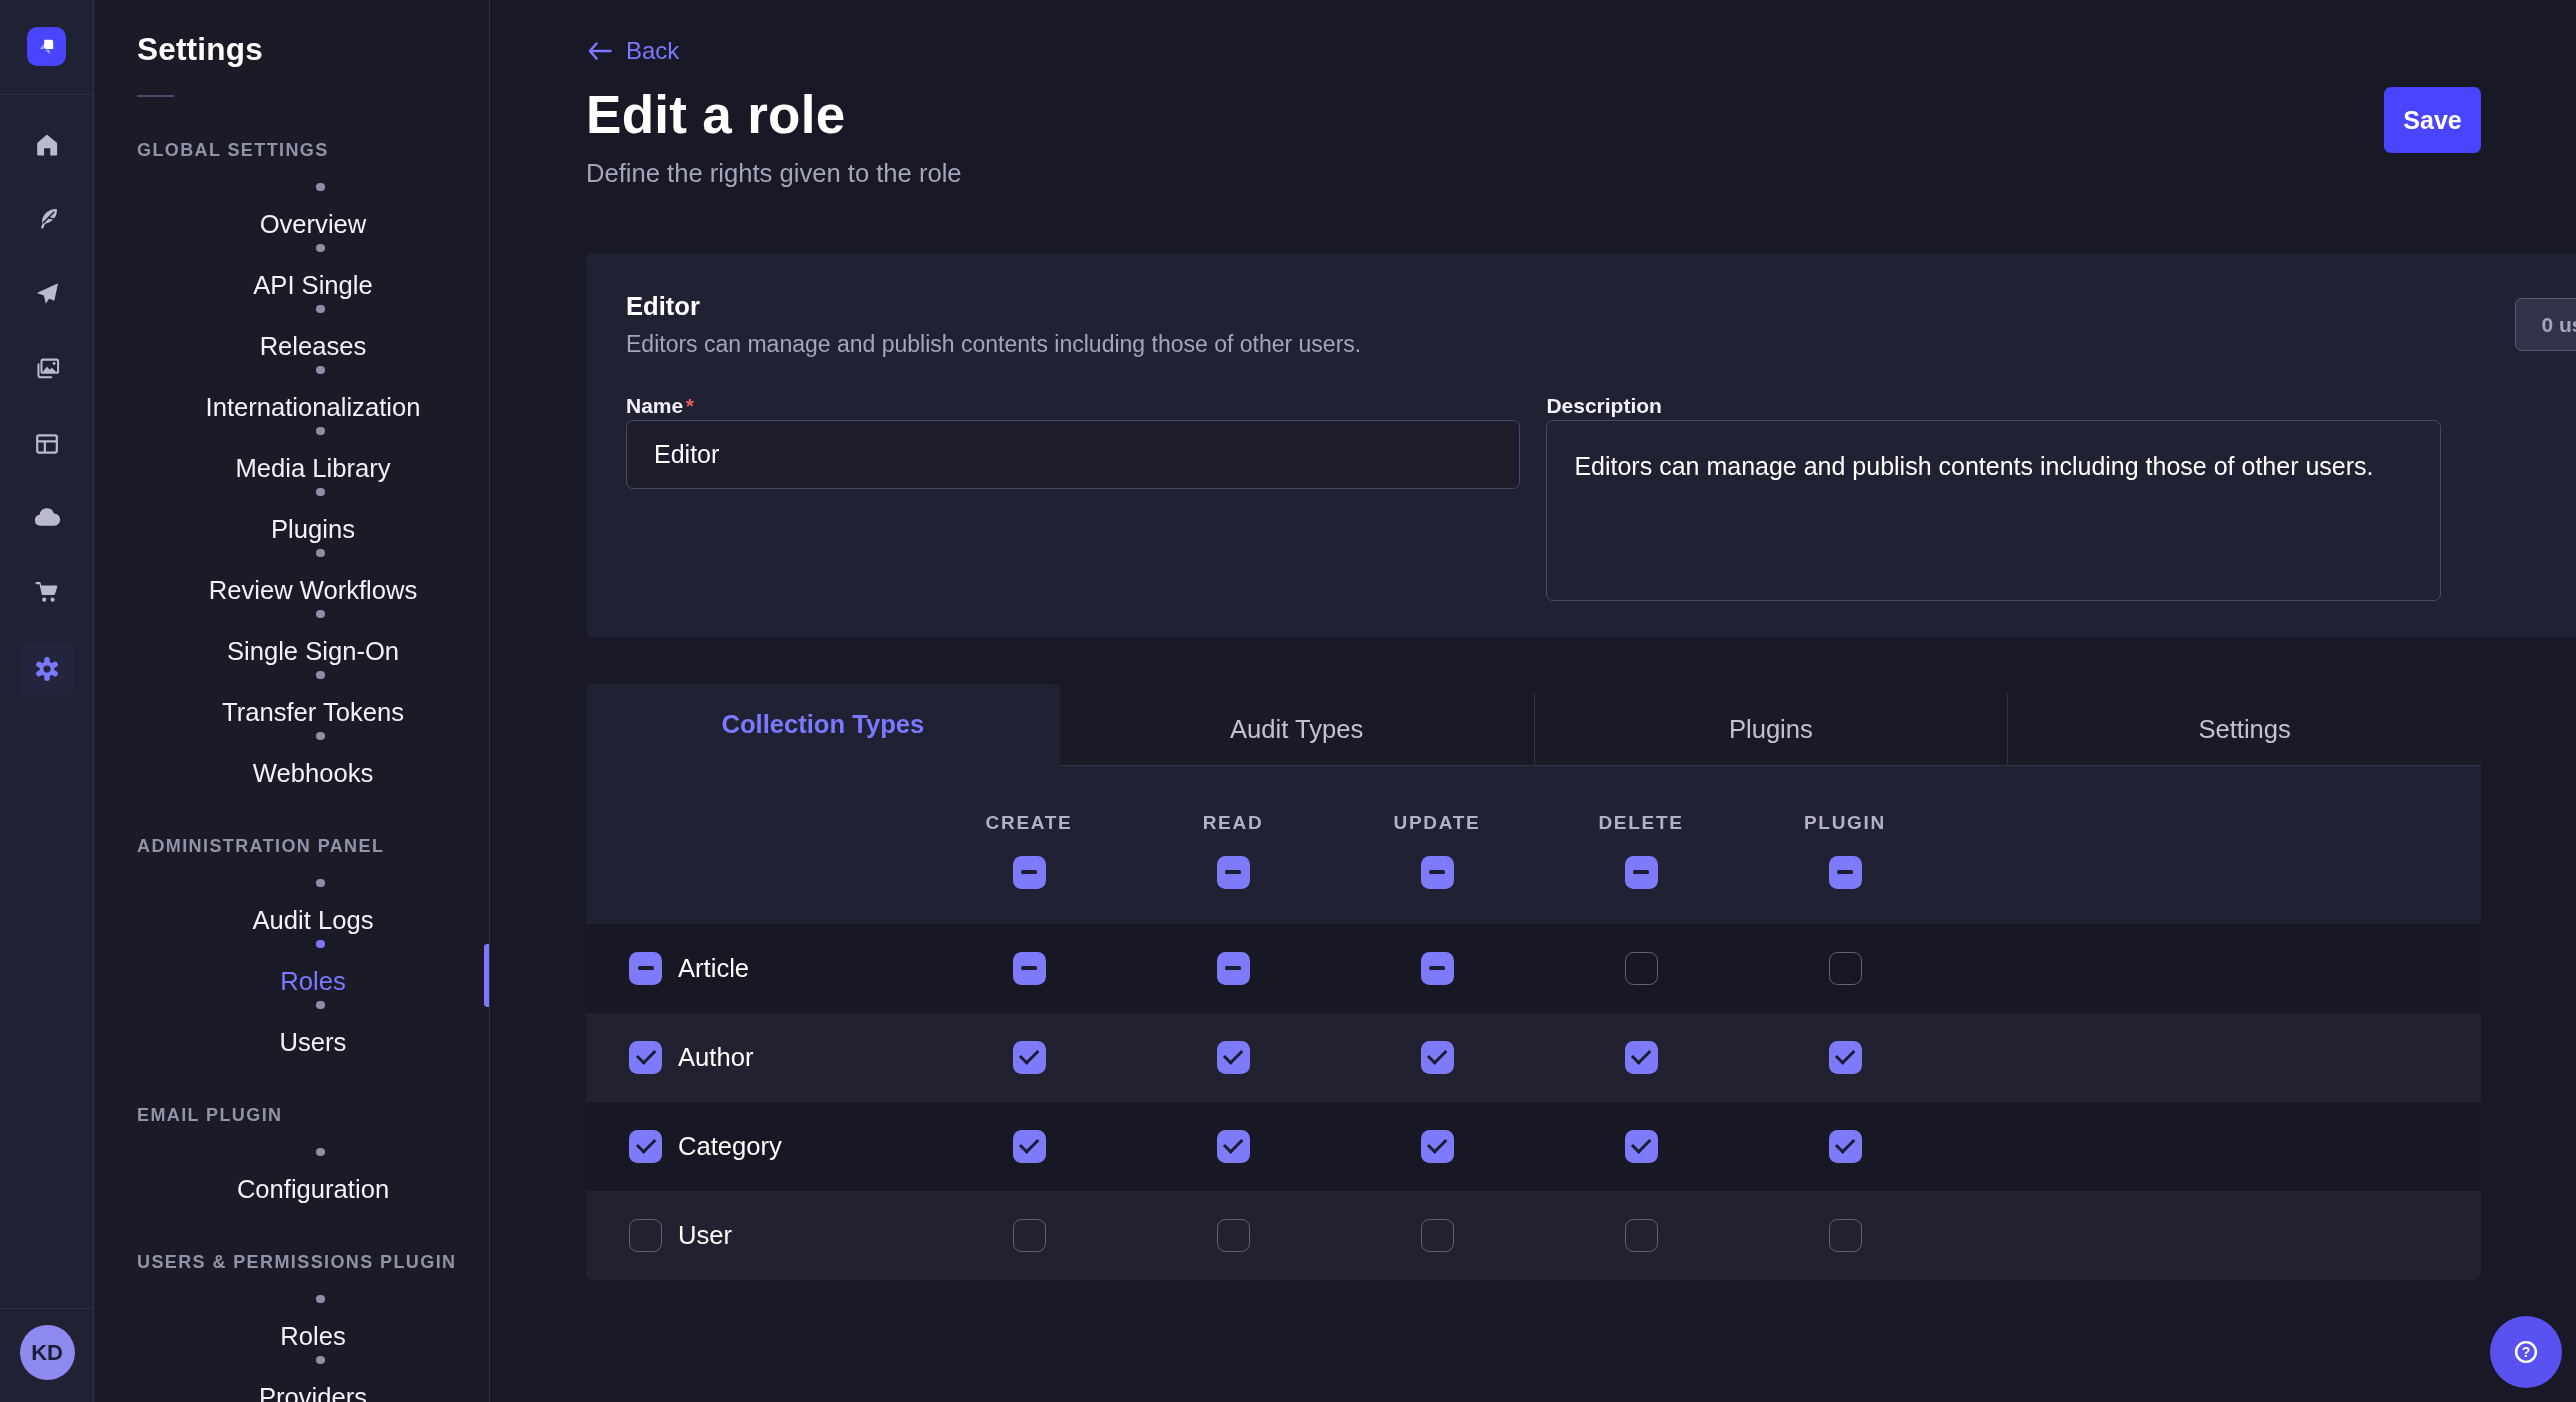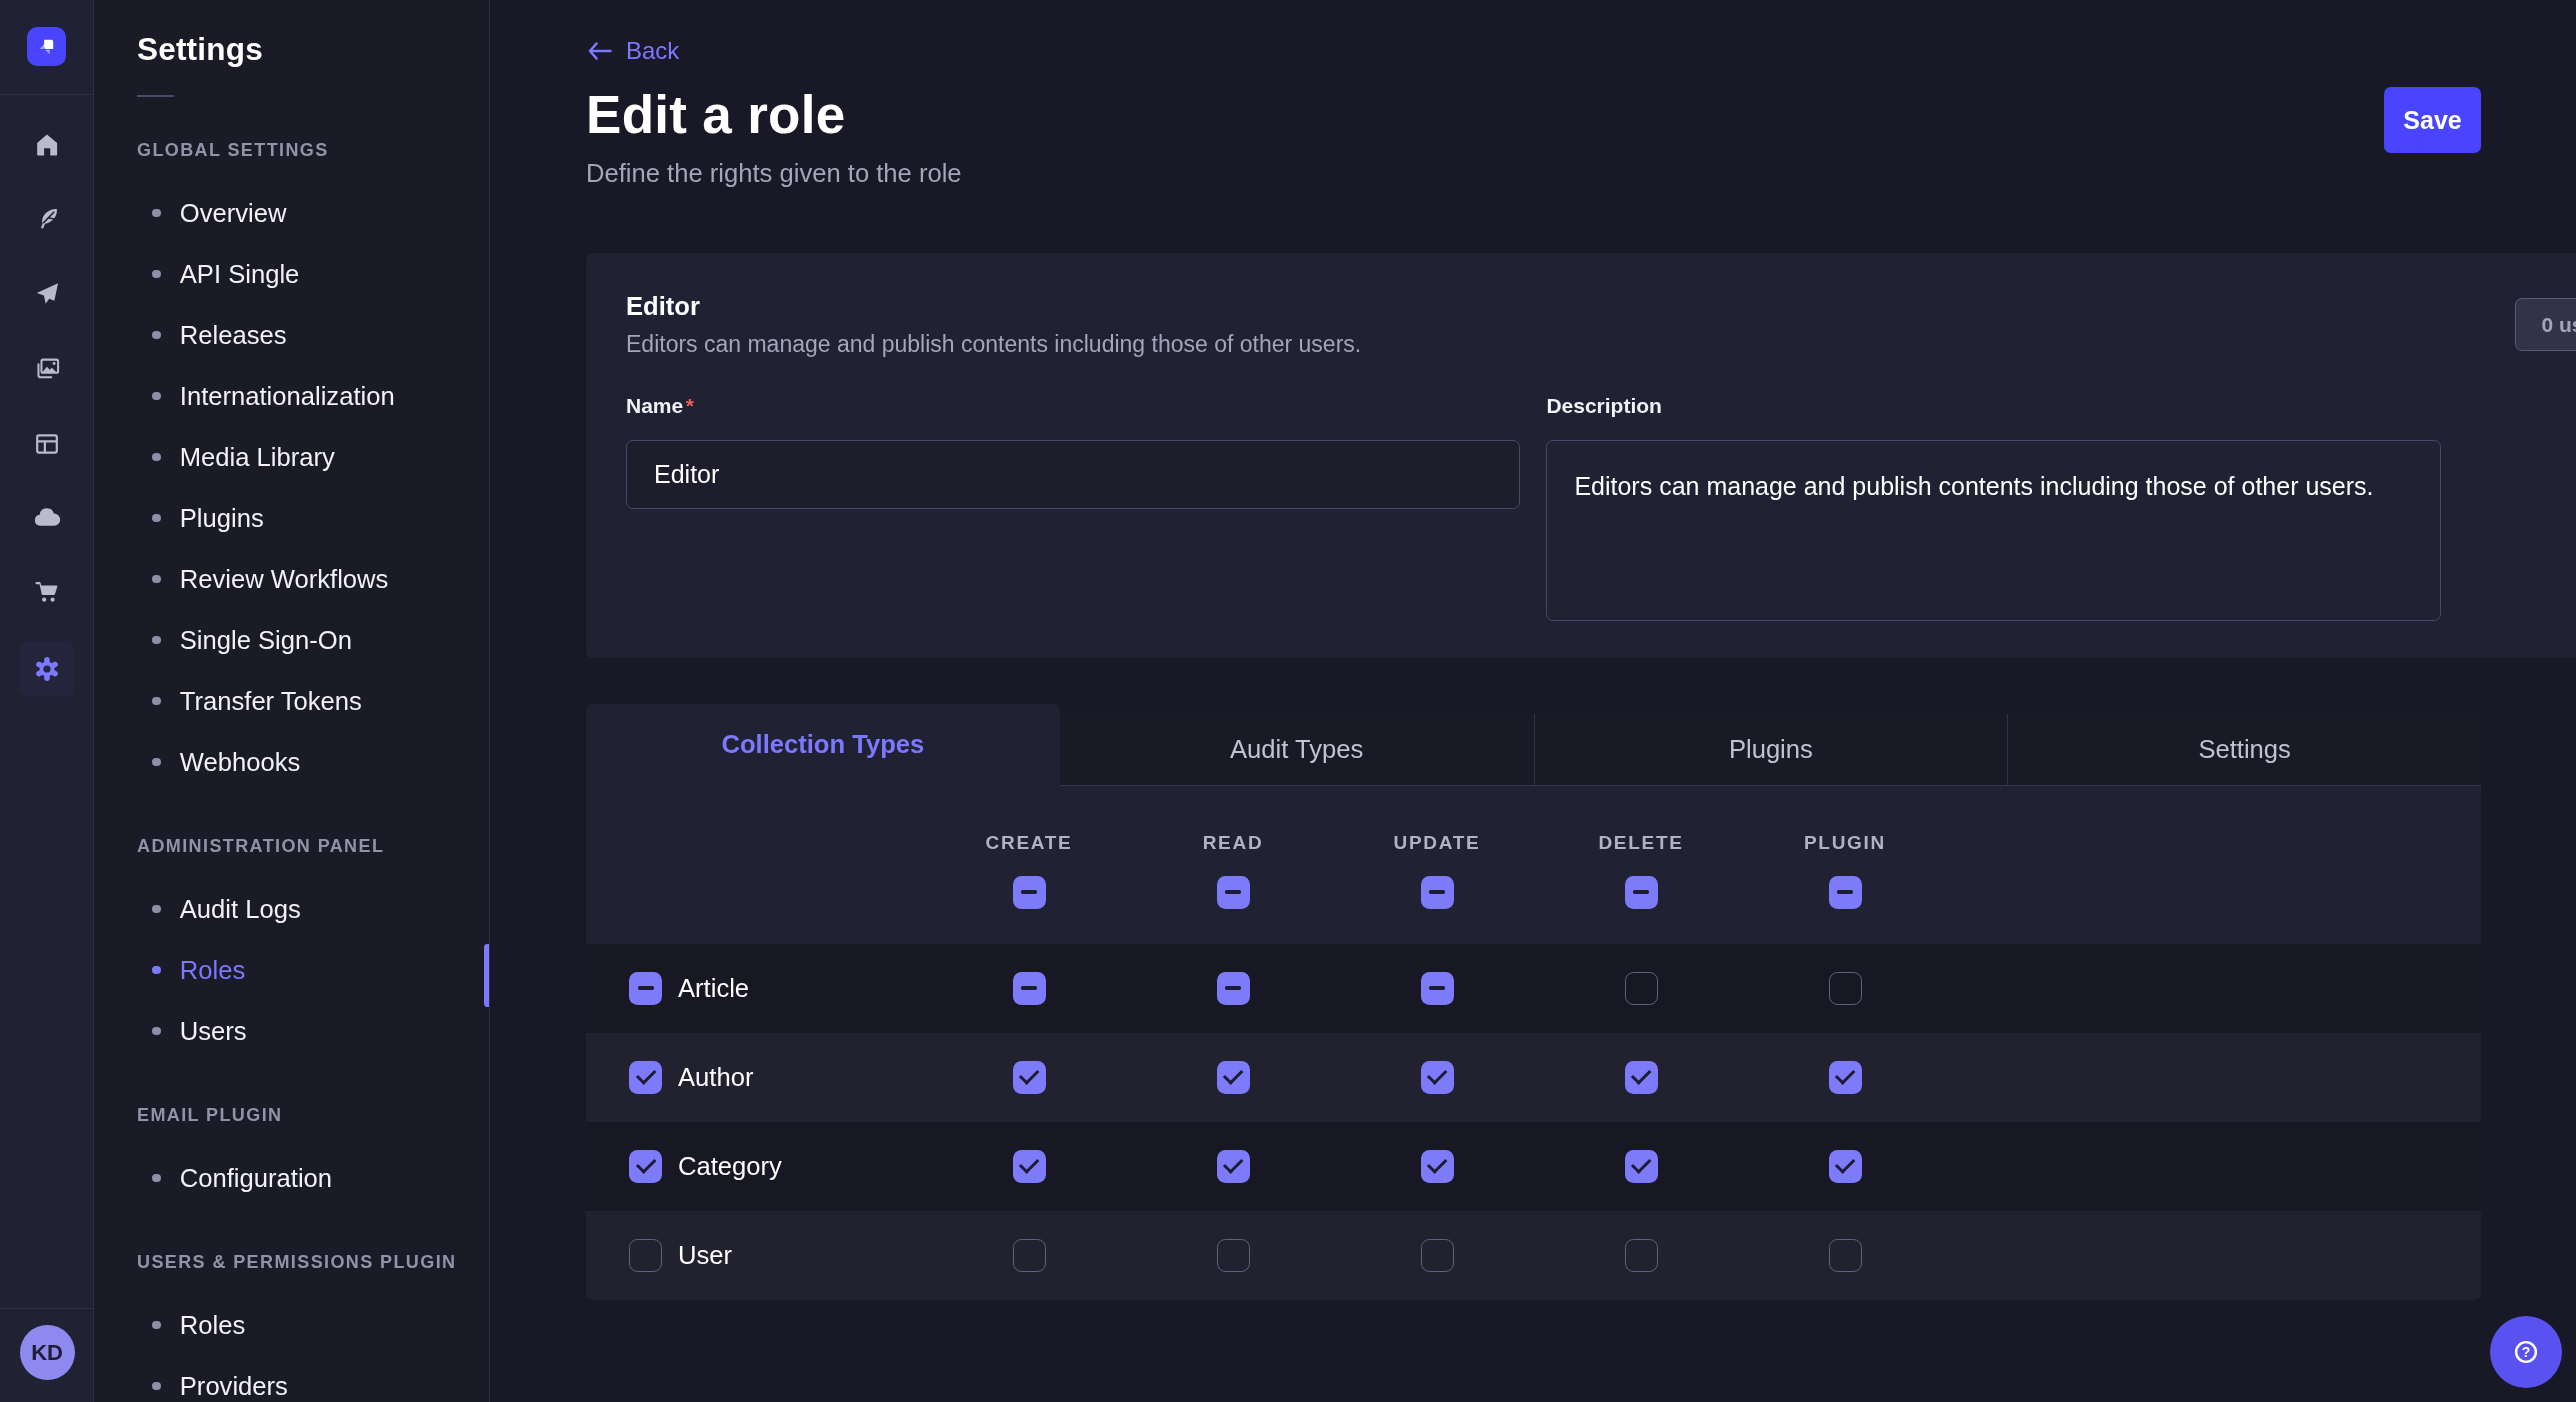--- a/index.html
+++ b/index.html
@@ -39,21 +39,21 @@
     position:absolute; left:94px; top:0; width:396px; height:1402px;
     background:#1b1b28; border-right:0.9px solid #2e2e44; padding-left:43px;
   }
   .subnav-title { font-size:31.5px; font-weight:bold; margin-top:31px; letter-spacing:0.2px; }
   .subnav-rule { width:37px; height:1.7px; background:#4a4a6a; margin-top:27px; }
   .section-label {
     font-size:18px; font-weight:bold; color:#9292a8;
     letter-spacing:1.4px; margin-top:43px; margin-bottom:22px;
   }
   .nav-item {
-    height:61px; display:flex; align-items:center; gap:19px; cursor:pointer;
+    height:61px; display:flex; align-items:center; gap:19px; cursor:pointer;flex-direction:column;
   }
   .bullet { width:8.5px; height:8.5px; border-radius:50%; background:#8e8ea9; flex:none; margin-left:15.3px; }
   .nav-label { font-size:25.6px; color:#f2f2f8; }
   .nav-item.active .bullet { background:#7b79ff; }
   .nav-item.active .nav-label { color:#7b79ff; }
   .active-bar {
     position:absolute; right:0; top:944px; width:5.1px; height:63px;
     background:#7b79ff; border-radius:3.4px 0 0 3.4px;
   }
   
@@ -80,21 +80,21 @@
   .role-title { font-size:25.6px; font-weight:bold; }
   .role-desc { font-size:23px; color:#a5a5ba; margin-top:10.2px; }
   .users-chip {
     height:53px; padding:0 25.6px; border-radius:6.8px;
     background:#323248; border:0.9px solid #5a5a73;
     color:#a5a5ba; font-size:21px; font-weight:600;
     display:flex; align-items:center; margin-top:6.8px;
   }
   .fields { display:flex; gap:26.4px; margin-top:36px; }
   .field { display:flex; flex-direction:column; }
-  .field-label { font-size:21px; font-weight:600; color:#f2f2f8; margin-bottom:22px; }
+  .field-label { font-size:21px; font-weight:600; color:#f2f2f8; margin-bottom:2px; }
   .req { color:#ee5e52; margin-left:2.6px; }
   .text-input {
     width:894px; height:69px; border-radius:6.8px; border:0.9px solid #48486a;
     background:#1d1d2b; color:#ffffff; font-size:25px; padding:0 27px;
     font-family:"Liberation Sans", sans-serif; outline:none;
   }
   .text-area {
     width:895px; height:181px; border-radius:6.8px; border:0.9px solid #48486a;
     background:#212134; color:#ffffff; font-size:25px; padding:29px 27px;
     font-family:"Liberation Sans", sans-serif; resize:none; outline:none; line-height:1.35;

